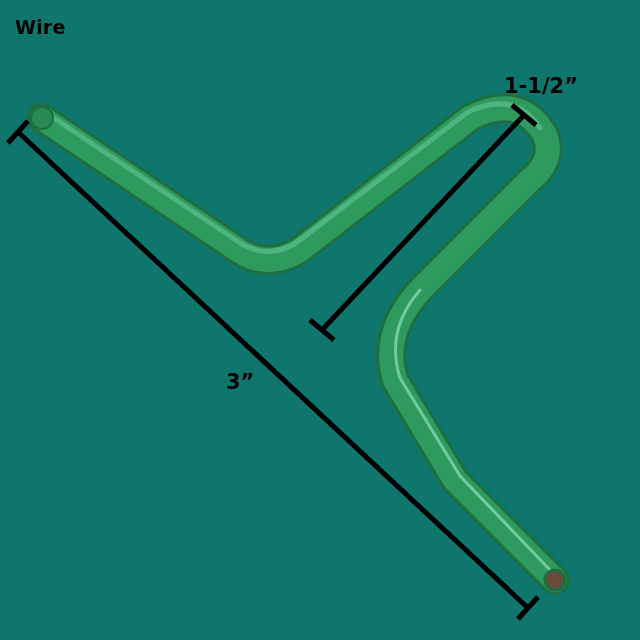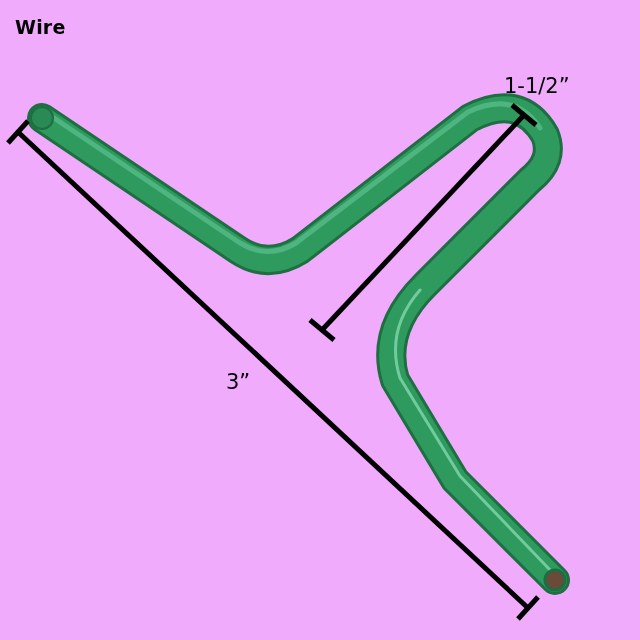--- a/index.html
+++ b/index.html
@@ -1,18 +1,18 @@
 <!DOCTYPE html>
 <html><head>
   <meta charset="utf-8">
   <style>
     html, body { margin: 0; padding: 0; background: #ffffff; }
-    .stage { position: relative; width: 640px; height: 640px; background: #f0abfc; overflow: hidden; }
+    .stage { position: relative; width: 640px; height: 640px; background: #0f766e; overflow: hidden; }
     .title { position: absolute; left: 15px; top: 14px; font-family: "DejaVu Sans", sans-serif; font-weight: 900; font-size: 19px; line-height: 26px; color: #000; letter-spacing: 0.2px; }
-    .label { position: absolute; font-family: "DejaVu Sans", sans-serif; font-weight: 400; color: #000; }
+    .label { position: absolute; font-family: "DejaVu Sans", sans-serif; font-weight: 700; color: #000; }
     .label-small { left: 504px; top: 74px; font-size: 21px; }
     .label-long { left: 226px; top: 370px; font-size: 21px; }
     svg { position: absolute; left: 0; top: 0; }
   </style>
 </head>
 <body>
 
 <div class="stage">
 
   <svg width="640" height="640" viewBox="0 0 640 640">

